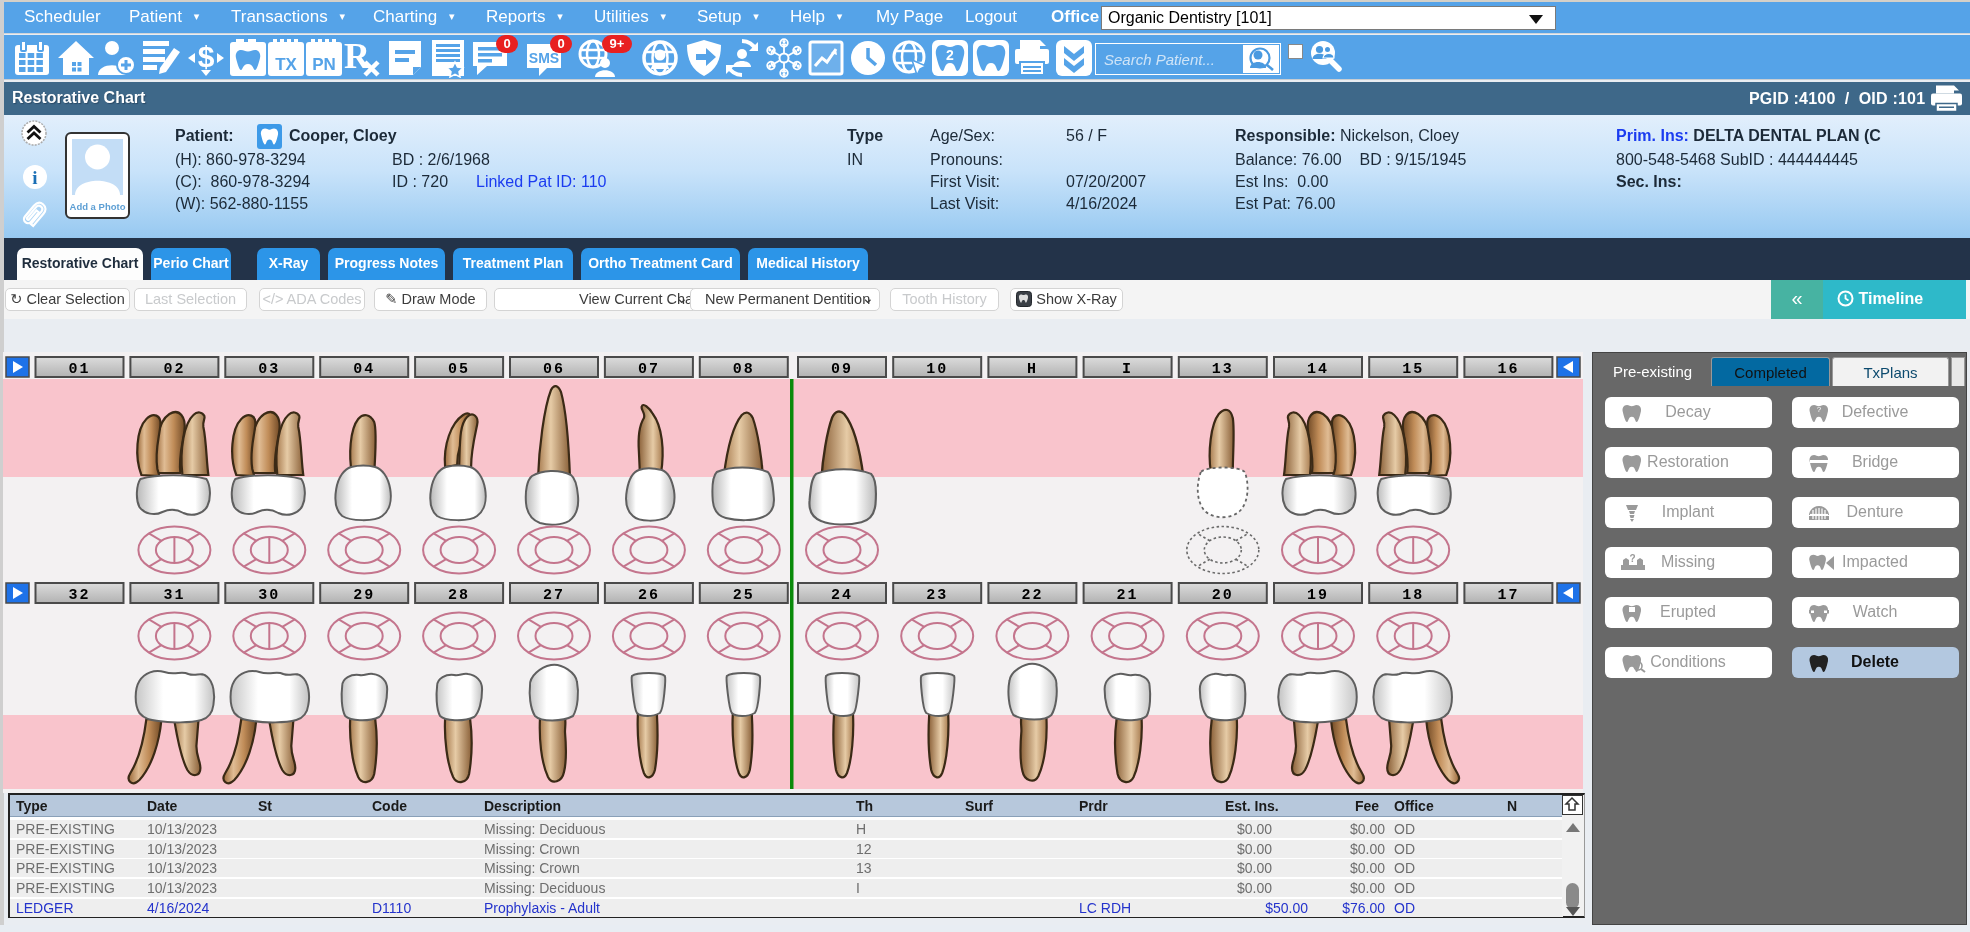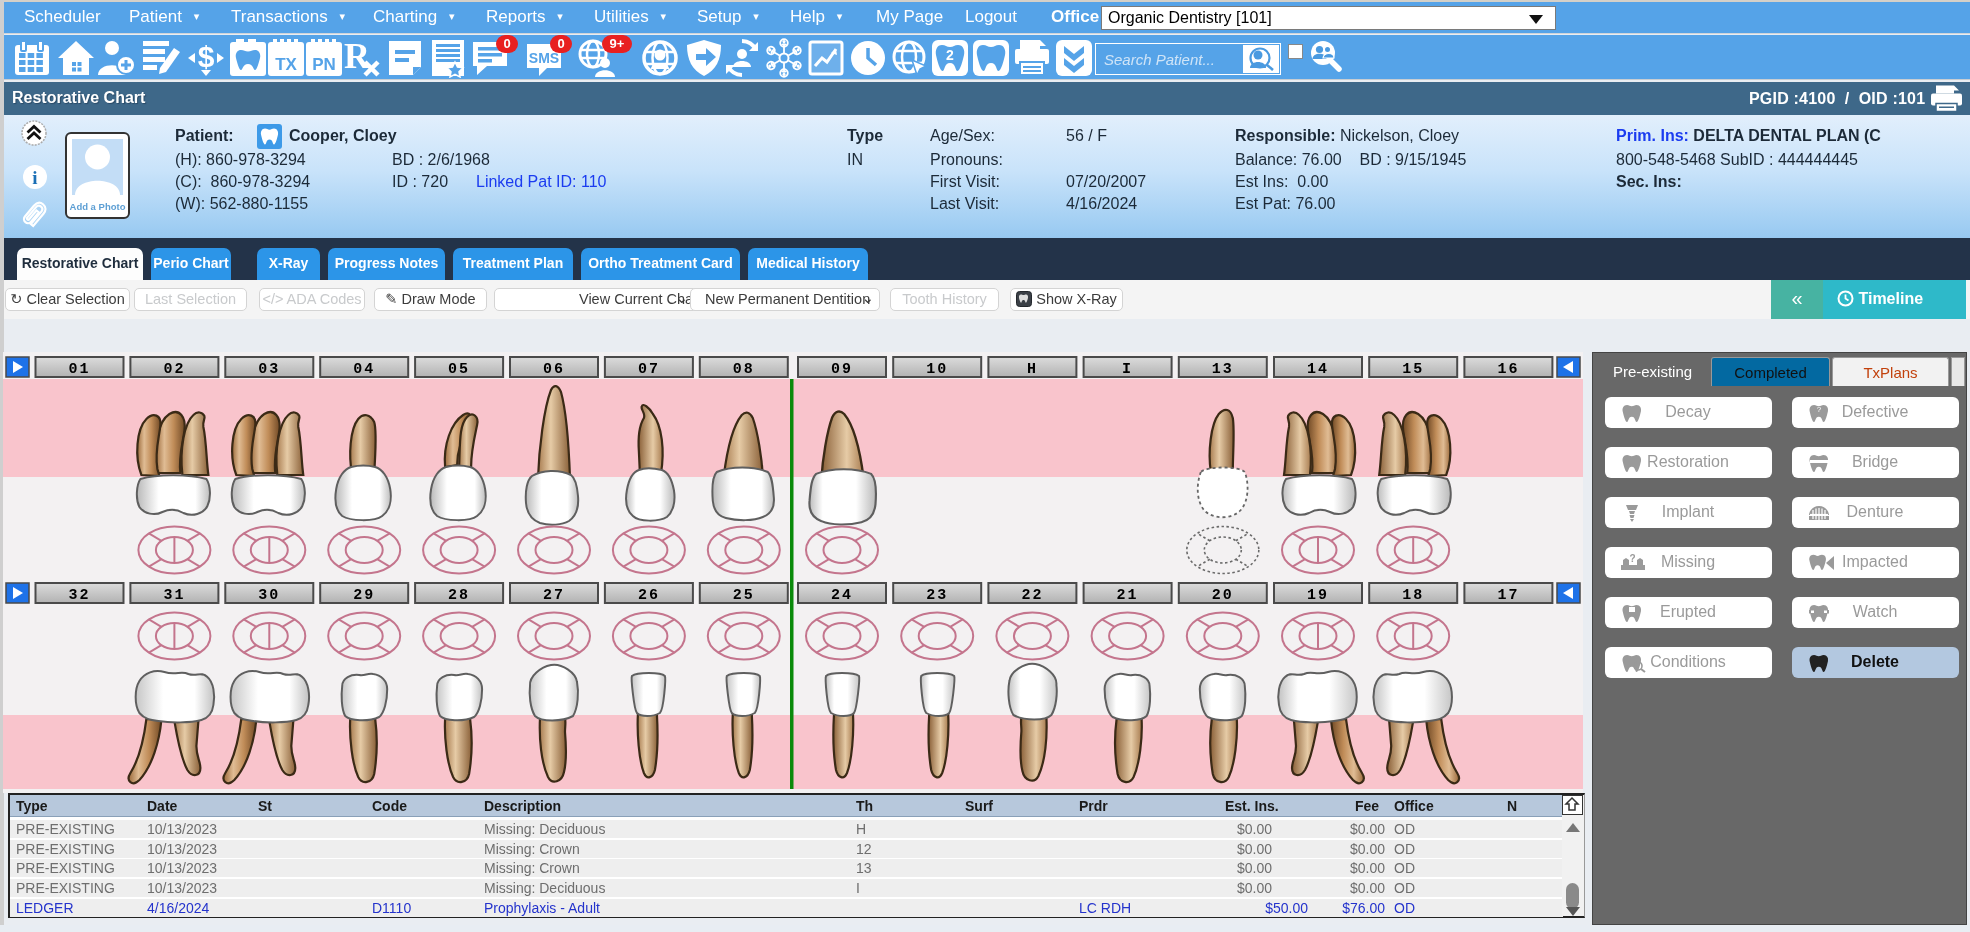--- a/index.html
+++ b/index.html
@@ -717,21 +717,21 @@
             <path d="M9 2 L15 8 H12 V14 H6 V8 H3 Z" fill="#fff" stroke="#333" stroke-width="1.5"></path>
           </svg></div>
 <div style="position:absolute;left:4px;top:28px;width:0;height:0;border-left:7px solid transparent;border-right:7px solid transparent;border-bottom:9px solid #777"></div>
 <div style="position:absolute;left:4px;top:88px;width:13px;height:26px;background:#8a8a8a;border-radius:7px"></div>
 <div style="position:absolute;left:4px;top:112px;width:0;height:0;border-left:7px solid transparent;border-right:7px solid transparent;border-top:9px solid #555"></div>
 </div>
     </div>
   <div id="rpanel">
       <div class="rtab" style="left:3px;width:113px;background:#686868;color:#fff;line-height:29px">Pre-existing</div>
 <div class="rtab" style="left:118px;width:119px;background:#0369a1;color:#111;line-height:29px;border:1px solid #999;border-bottom:none;border-radius:3px 3px 0 0">Completed</div>
-<div class="rtab" style="left:239px;width:117px;background:#f2f2f2;color:#c2410c;line-height:29px;border:1px solid #999;border-bottom:none;border-radius:3px 3px 0 0">TxPlans</div>
+<div class="rtab" style="left:239px;width:117px;background:#f2f2f2;color:#0c4a6e;line-height:29px;border:1px solid #999;border-bottom:none;border-radius:3px 3px 0 0">TxPlans</div>
 <div class="rtab" style="left:358px;width:14px;background:#e8e8e8;border:1px solid #999;border-bottom:none"></div>
 <div class="rbtn" style="left:12px;top:44px">
         <span class="abs" style="left:15px;top:6px"><svg width="24" height="20" viewBox="0 0 24 20">
             <path d="M7 2 c-3.5 0 -5 3.2 -4.3 6.4 c.7 3.2 2.6 10.6 4.3 10.6 c1.7 0 1-5.3 4.8-5.3 c3.8 0 3.1 5.3 4.8 5.3 c1.7 0 3.6-7.4 4.3-10.6 c.7-3.2 -.8-6.4 -4.3-6.4 c-2.3 0 -2.9 1.3 -4.8 1.3 c-1.9 0 -2.5-1.3 -4.8-1.3 Z" fill="#9a9a9a"></path>
           </svg></span>
         <span class="tx">Decay</span>
       </div>
 <div class="rbtn" style="left:199px;top:44px">
         <span class="abs" style="left:15px;top:6px"><svg width="24" height="20" viewBox="0 0 24 20">
             <path d="M7 2 c-3.5 0 -5 3.2 -4.3 6.4 c.7 3.2 2.6 10.6 4.3 10.6 c1.7 0 1-5.3 4.8-5.3 c3.8 0 3.1 5.3 4.8 5.3 c1.7 0 3.6-7.4 4.3-10.6 c.7-3.2 -.8-6.4 -4.3-6.4 c-2.3 0 -2.9 1.3 -4.8 1.3 c-1.9 0 -2.5-1.3 -4.8-1.3 Z" fill="#9a9a9a"></path>

